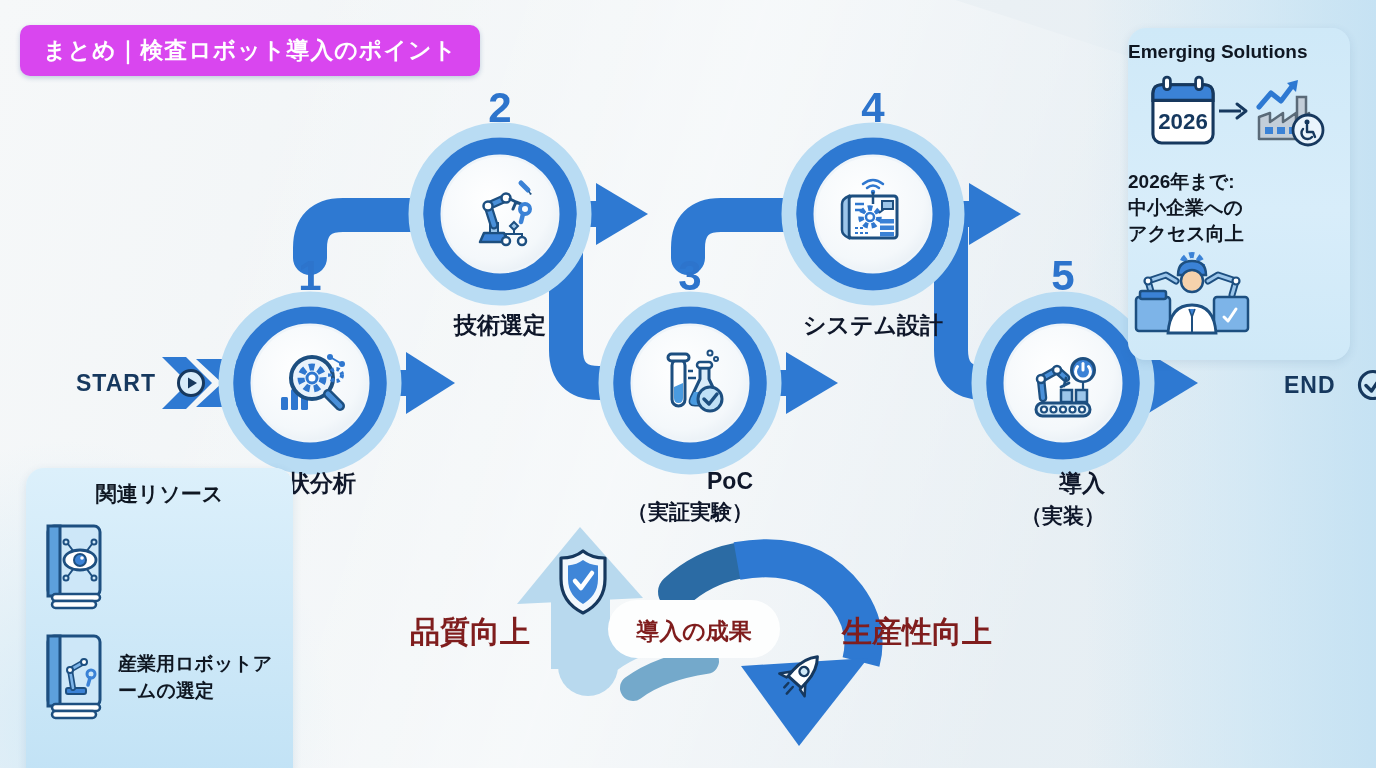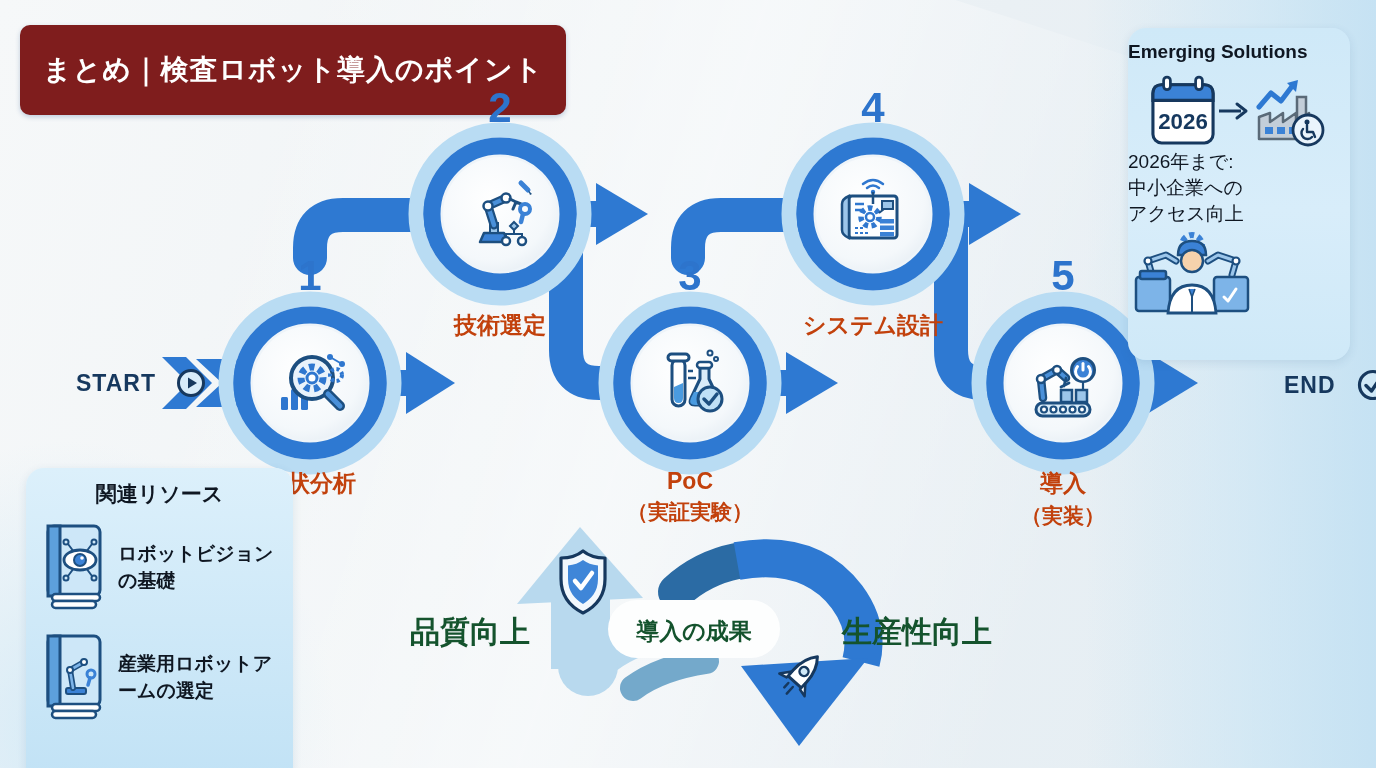--- a/index.html
+++ b/index.html
@@ -11,49 +11,49 @@
   .stage{position:absolute;inset:0;}
   .bgfx{position:absolute;pointer-events:none;}
   #bg-right{right:0;top:0;width:290px;height:768px;
     background:linear-gradient(90deg,rgba(205,231,246,0) 0%,rgba(198,228,245,.55) 55%,rgba(187,222,243,.75) 100%);}
   #bg-left{left:0;bottom:0;width:340px;height:330px;
     background:radial-gradient(ellipse at 20% 90%,rgba(190,225,245,.55),rgba(190,225,245,0) 70%);}
   #bg-streak1{left:180px;top:-80px;width:900px;height:1000px;transform:rotate(18deg);
     background:linear-gradient(90deg,transparent,rgba(255,255,255,.5) 50%,transparent);}
   .flow-svg{position:absolute;left:0;top:0;}
   .badge{
-    position:absolute;left:20px;top:25px;background:#7f1d1d;color:#fff;
-    font-size:28px;font-weight:bold;padding:26px 23px;border-radius:10px;
+    position:absolute;left:20px;top:25px;background:#d946ef;color:#fff;
+    font-size:23px;font-weight:bold;padding:10px 23px;border-radius:10px;
     box-shadow:0 2px 5px rgba(30,80,140,.25);letter-spacing:1px;
   }
   .terminal{position:absolute;display:flex;align-items:center;gap:20px;
     font-size:23px;font-weight:bold;color:#16385e;letter-spacing:1px;}
   #start-group{left:76px;top:368px;}
   #end-group{left:1284px;top:368px;}
   .step-num{position:absolute;transform:translateX(-50%);
     font-size:42px;font-weight:bold;color:#2d74cc;}
   .step-label{position:absolute;transform:translateX(-50%);
-    font-size:23px;font-weight:bold;color:#c2410c;white-space:nowrap;text-align:center;}
+    font-size:23px;font-weight:bold;color:#0f172a;white-space:nowrap;text-align:right;}
   .step-label .l2{display:block;font-size:21px;margin-top:3px;}
   .panel{position:absolute;border-radius:18px;box-shadow:0 3px 10px rgba(40,90,140,.12);}
   #resources-panel{left:26px;top:468px;width:267px;height:339px;
     background:linear-gradient(180deg,#dcf0fb 0%,#cfe9f8 45%,#bfe1f5 100%);}
   #resources-panel h3{margin:12px 0 4px;text-align:center;font-size:21px;color:#0f1722;}
   .res-item{position:absolute;left:16px;display:flex;align-items:center;gap:12px;}
   .res-item .txt{width:158px;font-size:19px;font-weight:bold;color:#0f1722;line-height:27px;}
   #res-item-1{top:54px;}
   #res-item-2{top:164px;}
   #solutions-panel{left:1128px;top:28px;width:222px;height:332px;
     background:linear-gradient(180deg,#cfe9f8 0%,#d8edfa 55%,#cfe9f8 100%);
     text-align:left;}
   #solutions-panel .t-en{margin-top:13px;font-size:19px;font-weight:bold;color:#0f1722;}
   #solutions-panel .t-ja{font-size:19px;font-weight:bold;color:#0f1722;margin-top:3px;letter-spacing:1px;}
   #solutions-panel .icon-row{display:flex;align-items:center;justify-content:center;gap:2px;margin-top:10px;height:76px;}
-  #solutions-panel .note{font-size:19px;font-weight:normal;color:#0f1722;line-height:26px;margin-top:0;}
-  .cycle-label{position:absolute;transform:translateX(-50%);font-weight:bold;color:#14532d;white-space:nowrap;}
+  #solutions-panel .note{font-size:19px;font-weight:bold;color:#0f1722;line-height:26px;margin-top:20px;}
+  .cycle-label{position:absolute;transform:translateX(-50%);font-weight:bold;color:#7f1d1d;white-space:nowrap;}
   #label-quality{left:470px;top:612px;font-size:30px;}
   #label-outcome{left:694px;top:616px;font-size:23px;}
   #label-productivity{left:917px;top:612px;font-size:30px;}
 </style>
 </head>
 <body>
 
 <div class="stage">
 
   <div class="bgfx" id="bg-right"></div>
@@ -291,21 +291,20 @@
         <rect x="10" y="79" width="44" height="7" rx="3.5" fill="#fff" stroke="#1d4f80" stroke-width="2.5"></rect>
         <circle cx="24" cy="20" r="2.5" fill="none" stroke="#1d4f80" stroke-width="2"></circle>
         <circle cx="52" cy="20" r="2.5" fill="none" stroke="#1d4f80" stroke-width="2"></circle>
         <circle cx="24" cy="56" r="2.5" fill="none" stroke="#1d4f80" stroke-width="2"></circle>
         <circle cx="52" cy="56" r="2.5" fill="none" stroke="#1d4f80" stroke-width="2"></circle>
         <path d="M26,22 L32,30 M50,22 L44,30 M26,54 L32,46 M50,54 L44,46" stroke="#1d4f80" stroke-width="2"></path>
         <ellipse cx="38" cy="38" rx="16" ry="10" fill="#fff" stroke="#1d4f80" stroke-width="2.8"></ellipse>
         <circle cx="38" cy="38" r="6" fill="#3b82d6" stroke="#1d4f80" stroke-width="2"></circle>
         <circle cx="40" cy="36" r="1.8" fill="#fff"></circle>
       </svg>
-      <div class="txt">ロボットビジョンの基礎</div>
     </div>
     <div class="res-item" id="res-item-2">
       <svg width="64" height="90" viewBox="0 0 64 90">
         <rect x="6" y="4" width="52" height="70" rx="6" fill="#cde7f8" stroke="#1d4f80" stroke-width="3"></rect>
         <rect x="6" y="4" width="12" height="70" fill="#5da0dc" stroke="#1d4f80" stroke-width="3"></rect>
         <rect x="10" y="72" width="48" height="7" rx="3.5" fill="#fff" stroke="#1d4f80" stroke-width="2.5"></rect>
         <rect x="10" y="79" width="44" height="7" rx="3.5" fill="#fff" stroke="#1d4f80" stroke-width="2.5"></rect>
         <rect x="24" y="56" width="20" height="6" rx="2" fill="#3b82d6" stroke="#1d4f80" stroke-width="2"></rect>
         <path d="M31,56 L28,38 L42,30" fill="none" stroke="#1d4f80" stroke-width="6" stroke-linecap="round" stroke-linejoin="round"></path>
         <path d="M31,56 L28,38 L42,30" fill="none" stroke="#7db4e8" stroke-width="2.6" stroke-linecap="round" stroke-linejoin="round"></path>

